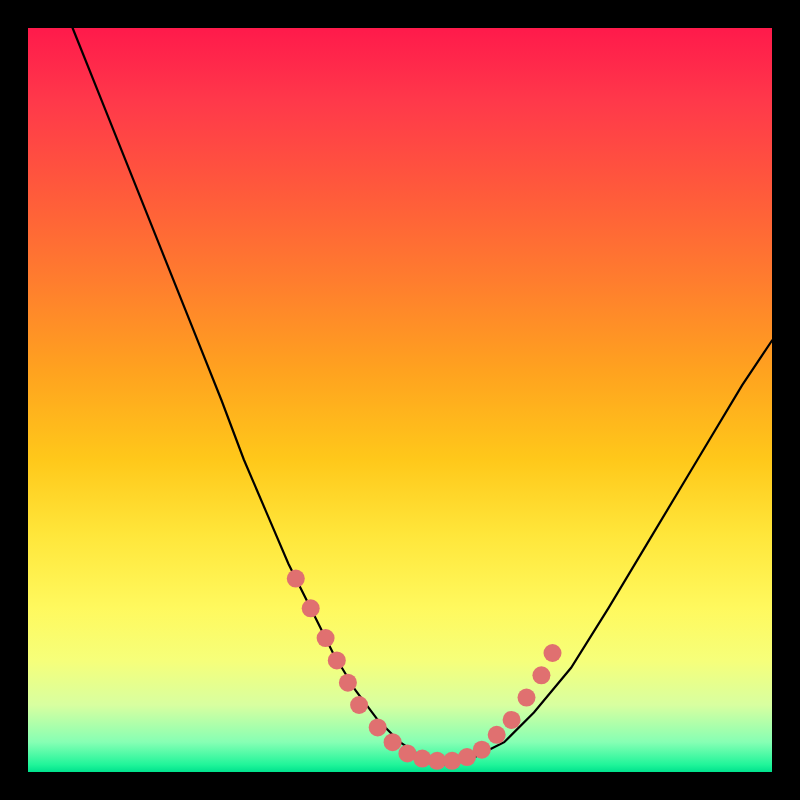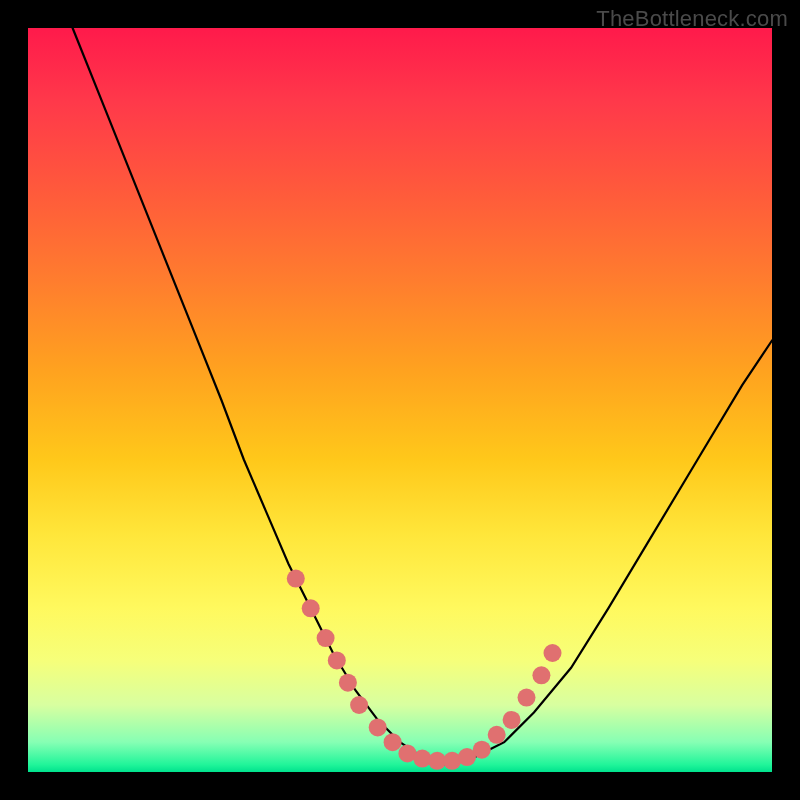--- a/index.html
+++ b/index.html
@@ -82,14 +82,13 @@
           <circle cx="439.0" cy="729.1" r="9" fill="#e07070"></circle>
           <circle cx="453.8" cy="721.7" r="9" fill="#e07070"></circle>
           <circle cx="468.7" cy="706.8" r="9" fill="#e07070"></circle>
           <circle cx="483.6" cy="691.9" r="9" fill="#e07070"></circle>
           <circle cx="498.5" cy="669.6" r="9" fill="#e07070"></circle>
           <circle cx="513.4" cy="647.3" r="9" fill="#e07070"></circle>
           <circle cx="524.5" cy="625.0" r="9" fill="#e07070"></circle>
         </g>
     </svg>
   </div>
-  <div class="watermark">TheBottleneck.com</div>
 </div>
 
 </body></html>

